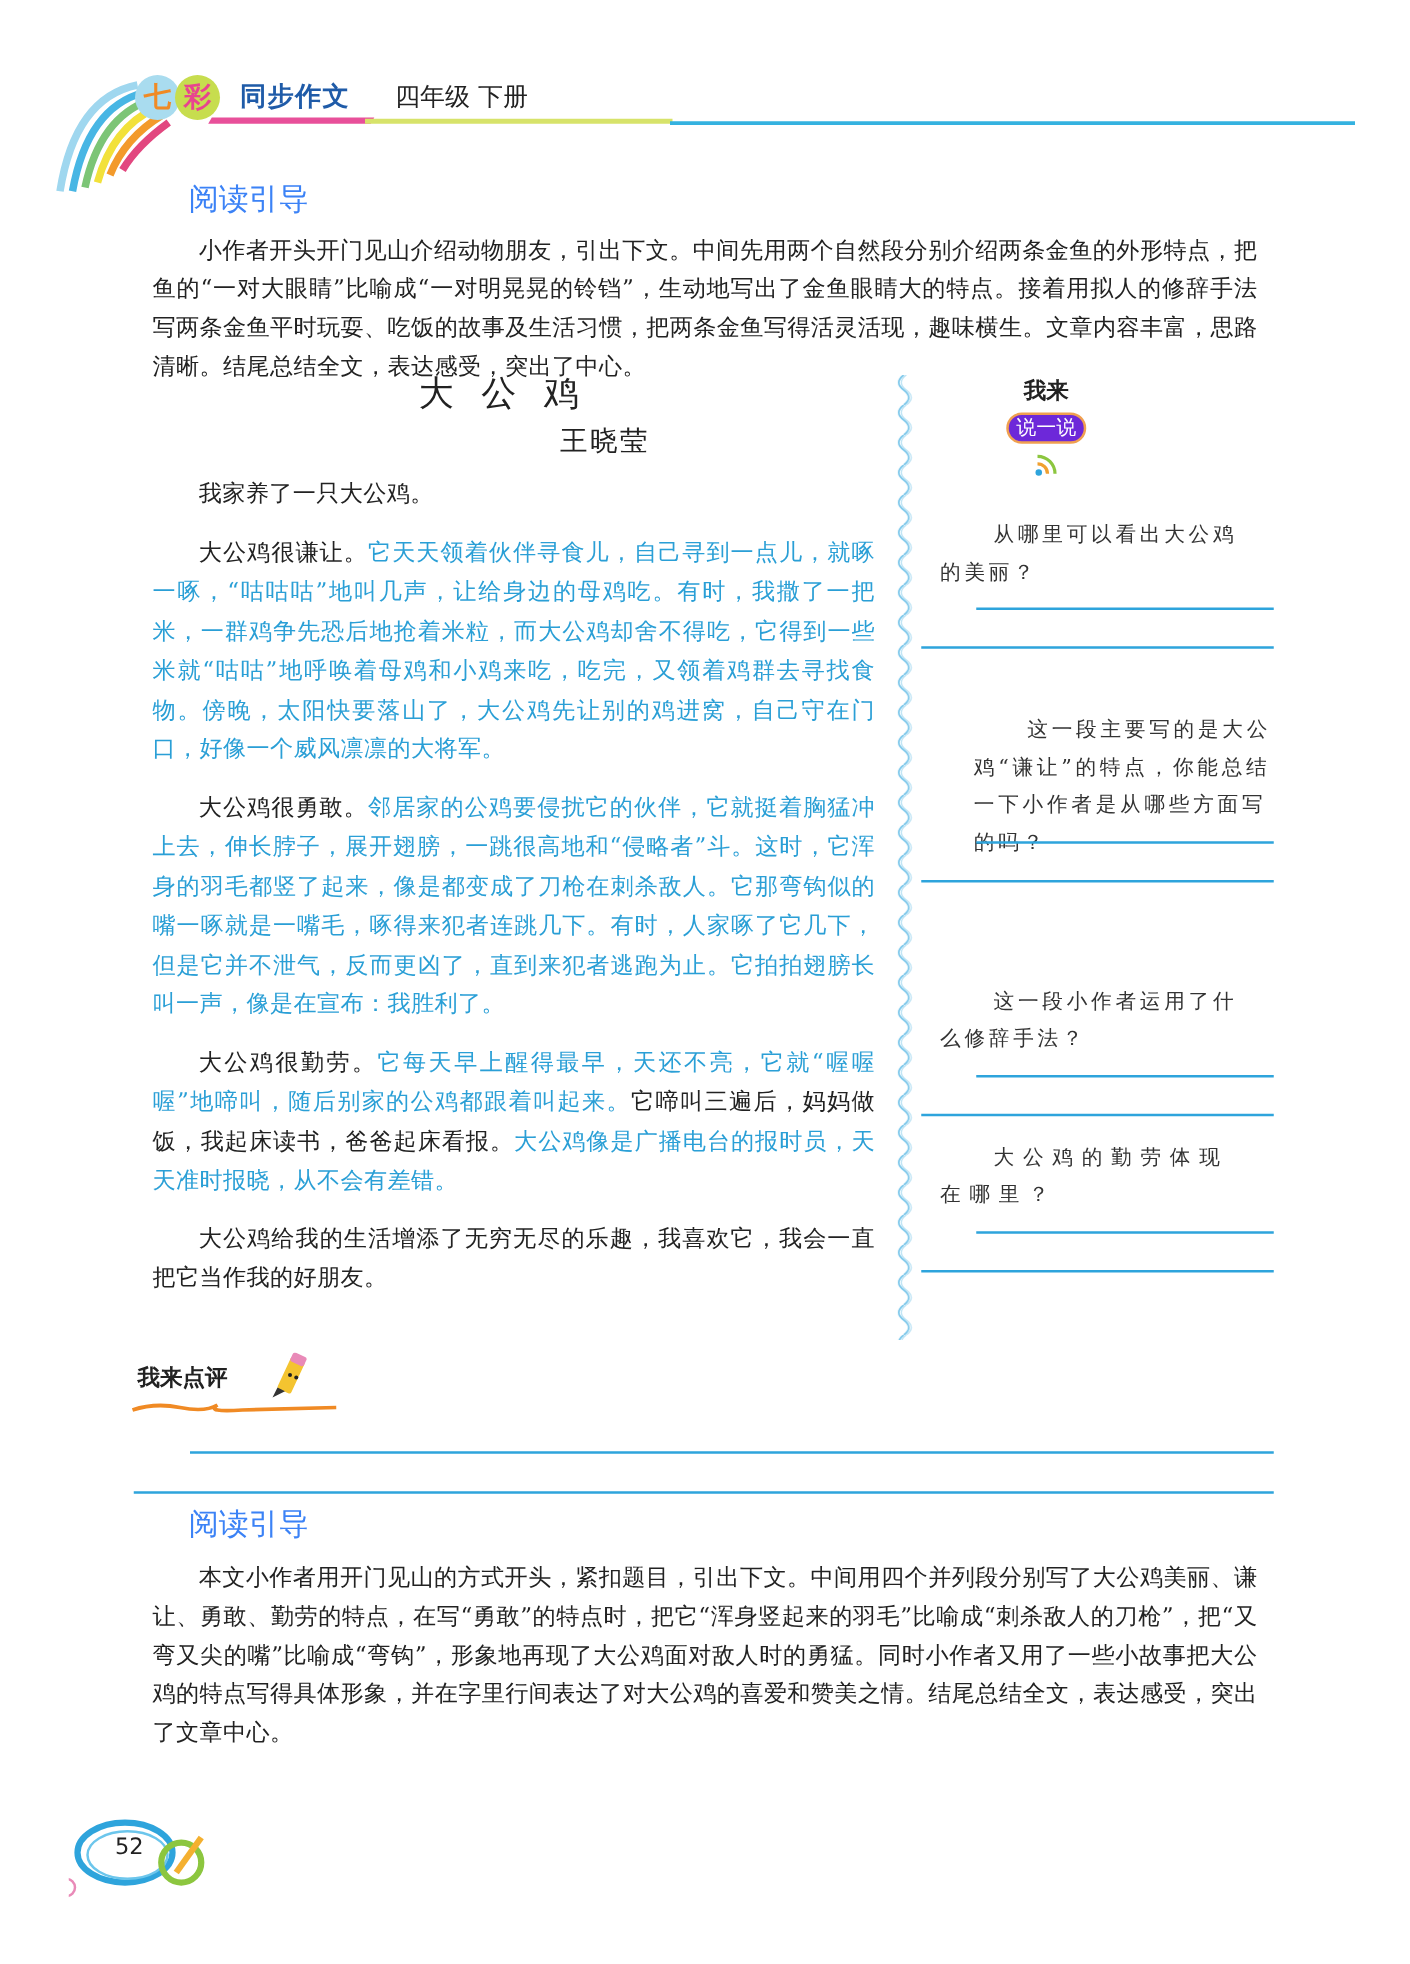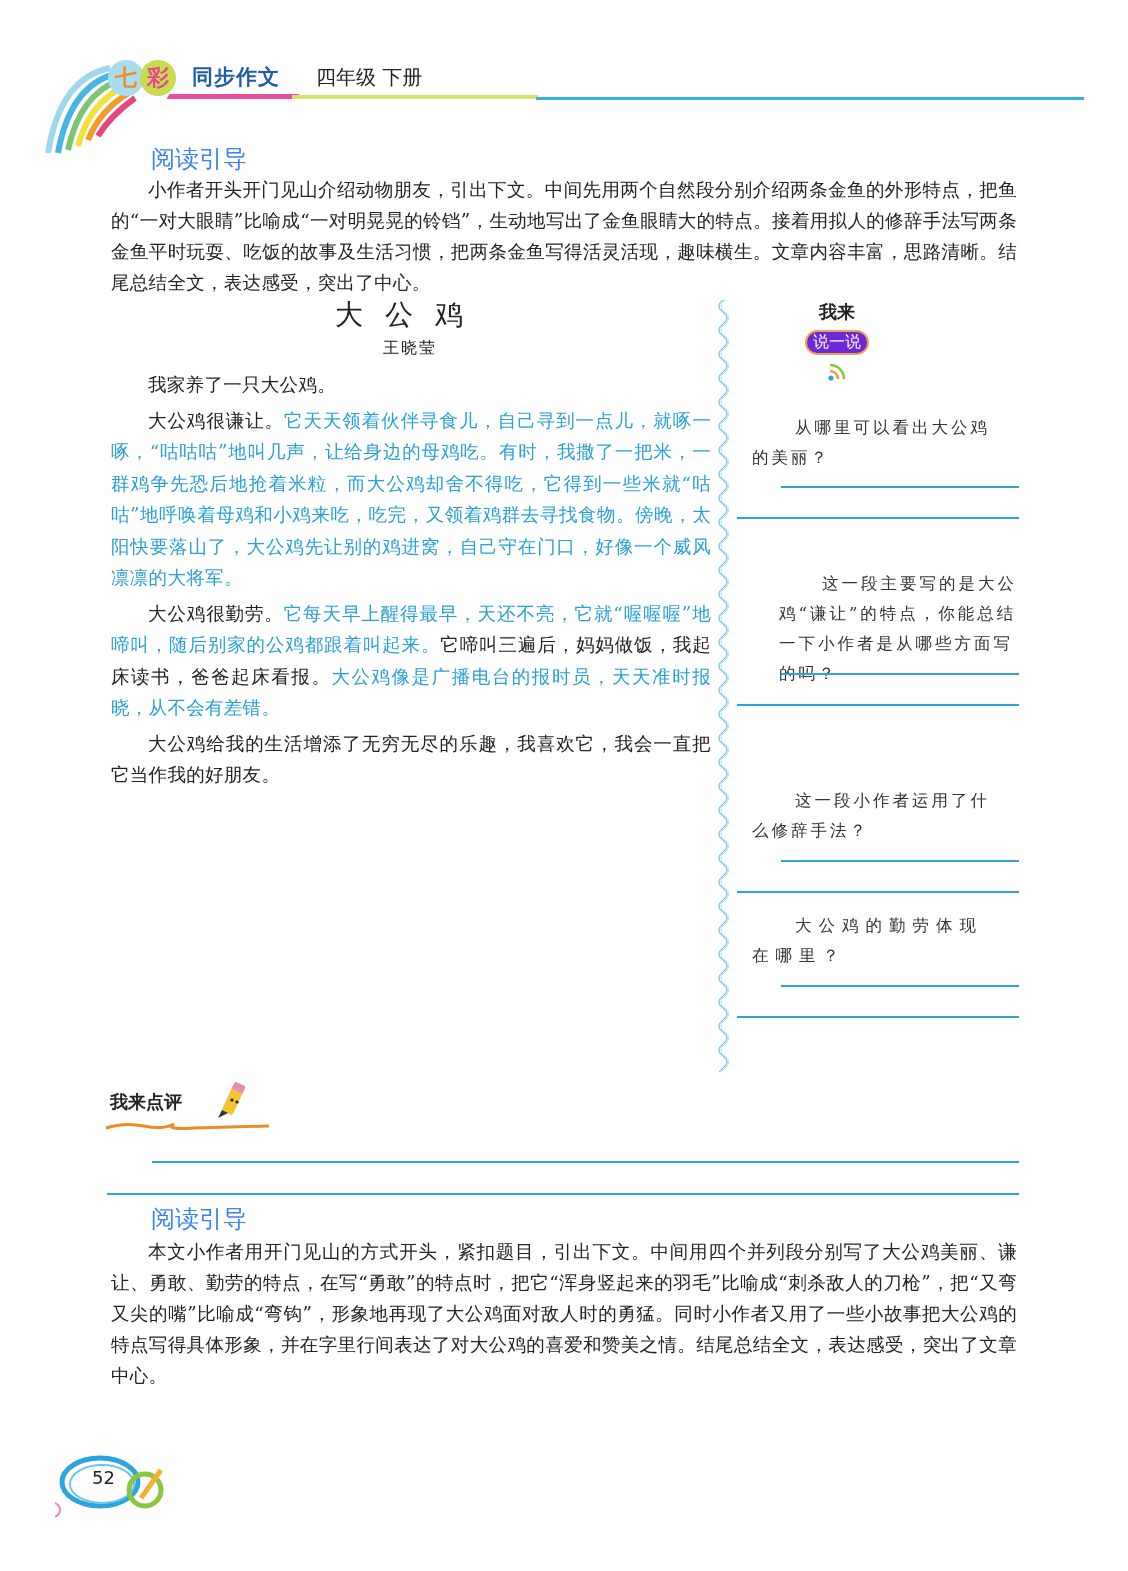--- a/index.html
+++ b/index.html
@@ -12,28 +12,28 @@
            font-family:"DejaVu Sans", sans-serif; font-weight:bold; font-size:22px; }
   .badge-qi { left:108px; top:60px; background:#a9dcef; color:#f08a24; }
   .badge-cai { left:140px; top:60px; background:#c7dd4e; color:#e8448f; }
   .series-title { left:192px; top:63px; font-size:21px; font-weight:bold; color:#1f5ba8; font-family:"DejaVu Serif", serif; letter-spacing:1px; }
   .grade { left:316px; top:64px; font-size:20px; color:#222; font-family:"DejaVu Sans", sans-serif; }
   .hl-pink { left:168px; top:94px; width:130px; height:5px; background:#e8509a; transform:skewX(-30deg); }
   .hl-yellow { left:292px; top:95px; width:246px; height:4px; background:#d7e36a; }
   .hl-blue { left:536px; top:97px; width:548px; height:3px; background:#34b2e0; }
 
   .section-label { font-family:"DejaVu Sans", sans-serif; font-size:24px; color:#3b82f6; }
-  .para { font-size:18.5px; line-height:31px; text-indent:2em; margin:4px; text-align:justify; letter-spacing:0.3px; }
+  .para { font-size:18.5px; line-height:31px; text-indent:2em; margin:15px; text-align:justify; letter-spacing:0.3px; }
   .blue { color:#2a9fd6; }
 
   .guide1-label { left:151px; top:143px; }
   .guide1 { left:107px; top:170px; width:914px; }
 
   .essay-title { left:300px; top:296px; width:220px; text-align:center; font-size:28px; font-family:"DejaVu Sans", sans-serif; letter-spacing:22px; }
-  .author { left:300px; top:338px; width:220px; text-align:center; font-size:16px; letter-spacing:2px; }
+  .author { left:300px; top:338px; width:220px; text-align:right; font-size:22px; letter-spacing:2px; }
   .essay { left:107px; top:365px; width:608px; }
   .essay .para { line-height:31.5px; }
 
   .wave { left:712px; top:300px; width:22px; height:772px; }
 
   .say-title { left:805px; top:300px; display:flex; align-items:center; gap:6px;flex-direction:column; }
   .say-title .lead { font-size:18px; font-weight:bold; font-family:"DejaVu Serif", serif; }
   .say-pill { background:#6d28d9; color:#fff; border:2px solid #f0a050; border-radius:14px; padding:0 6px; font-size:16px; font-family:"DejaVu Sans", sans-serif; }
   .question { font-size:16.5px; line-height:30px; color:#333; text-indent:2.6em; letter-spacing:3px; margin:15px; }
   .qline { height:2px; background:#2ea4dc; }
@@ -74,20 +74,23 @@
 
 <div class="abs essay-title">大公鸡</div>
 <div class="abs author">王晓莹</div>
 
 <div class="abs essay">
   <p class="para">
     <span>我家养了一只大公鸡。</span>
   </p>
   <p class="para">
     <span>大公鸡很谦让。</span><span class="blue">它天天领着伙伴寻食儿，自己寻到一点儿，就啄一啄，“咕咕咕”地叫几声，让给身边的母鸡吃。有时，我撒了一把米，一群鸡争先恐后地抢着米粒，而大公鸡却舍不得吃，它得到一些米就“咕咕”地呼唤着母鸡和小鸡来吃，吃完，又领着鸡群去寻找食物。傍晚，太阳快要落山了，大公鸡先让别的鸡进窝，自己守在门口，好像一个威风凛凛的大将军。</span>
+  </p>
+  <p class="para">
+    <span>大公鸡很勇敢。</span><span class="blue">邻居家的公鸡要侵扰它的伙伴，它就挺着胸猛冲上去，伸长脖子，展开翅膀，一跳很高地和“侵略者”斗。这时，它浑身的羽毛都竖了起来，像是都变成了刀枪在刺杀敌人。它那弯钩似的嘴一啄就是一嘴毛，啄得来犯者连跳几下。有时，人家啄了它几下，但是它并不泄气，反而更凶了，直到来犯者逃跑为止。它拍拍翅膀长叫一声，像是在宣布：我胜利了。</span>
   </p>
   <p class="para">
     <span>大公鸡很勤劳。</span><span class="blue">它每天早上醒得最早，天还不亮，它就“喔喔喔”地啼叫，随后别家的公鸡都跟着叫起来。</span><span>它啼叫三遍后，妈妈做饭，我起床读书，爸爸起床看报。</span><span class="blue">大公鸡像是广播电台的报时员，天天准时报晓，从不会有差错。</span>
   </p>
   <p class="para">
     <span>大公鸡给我的生活增添了无穷无尽的乐趣，我喜欢它，我会一直把它当作我的好朋友。</span>
   </p>
 </div>
 
 <svg class="abs wave" viewBox="0 0 22 772" preserveAspectRatio="none">

